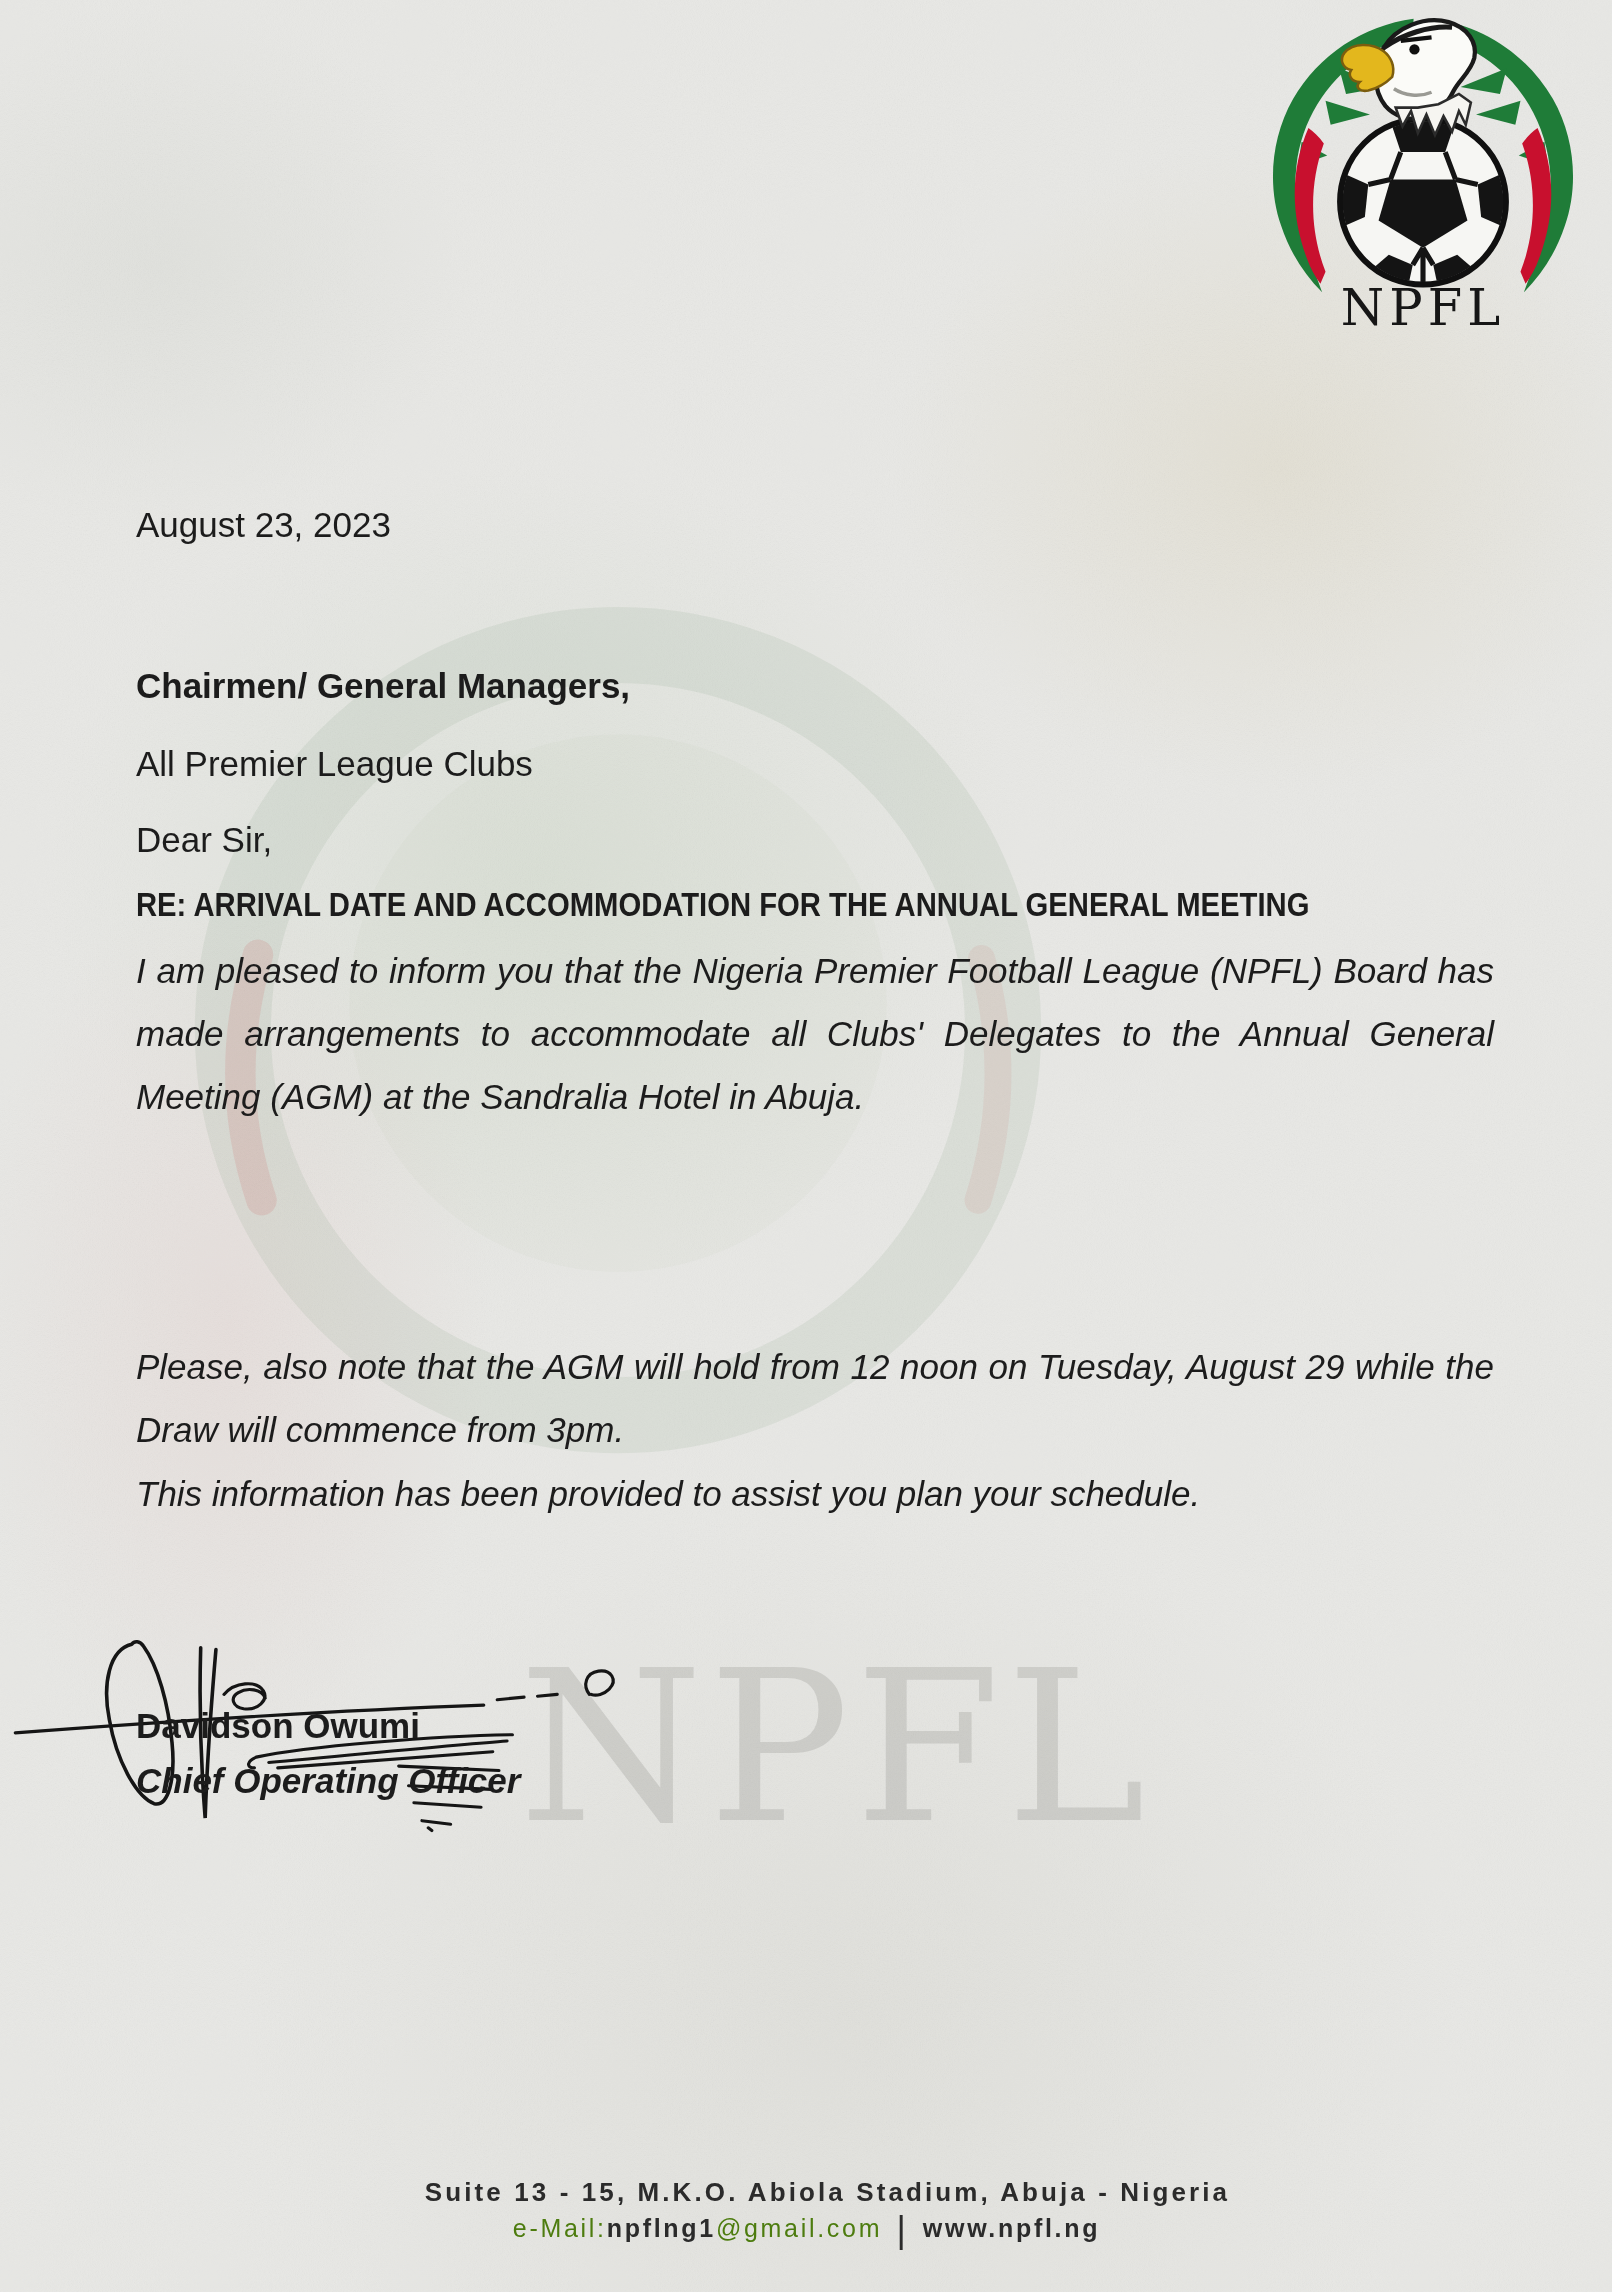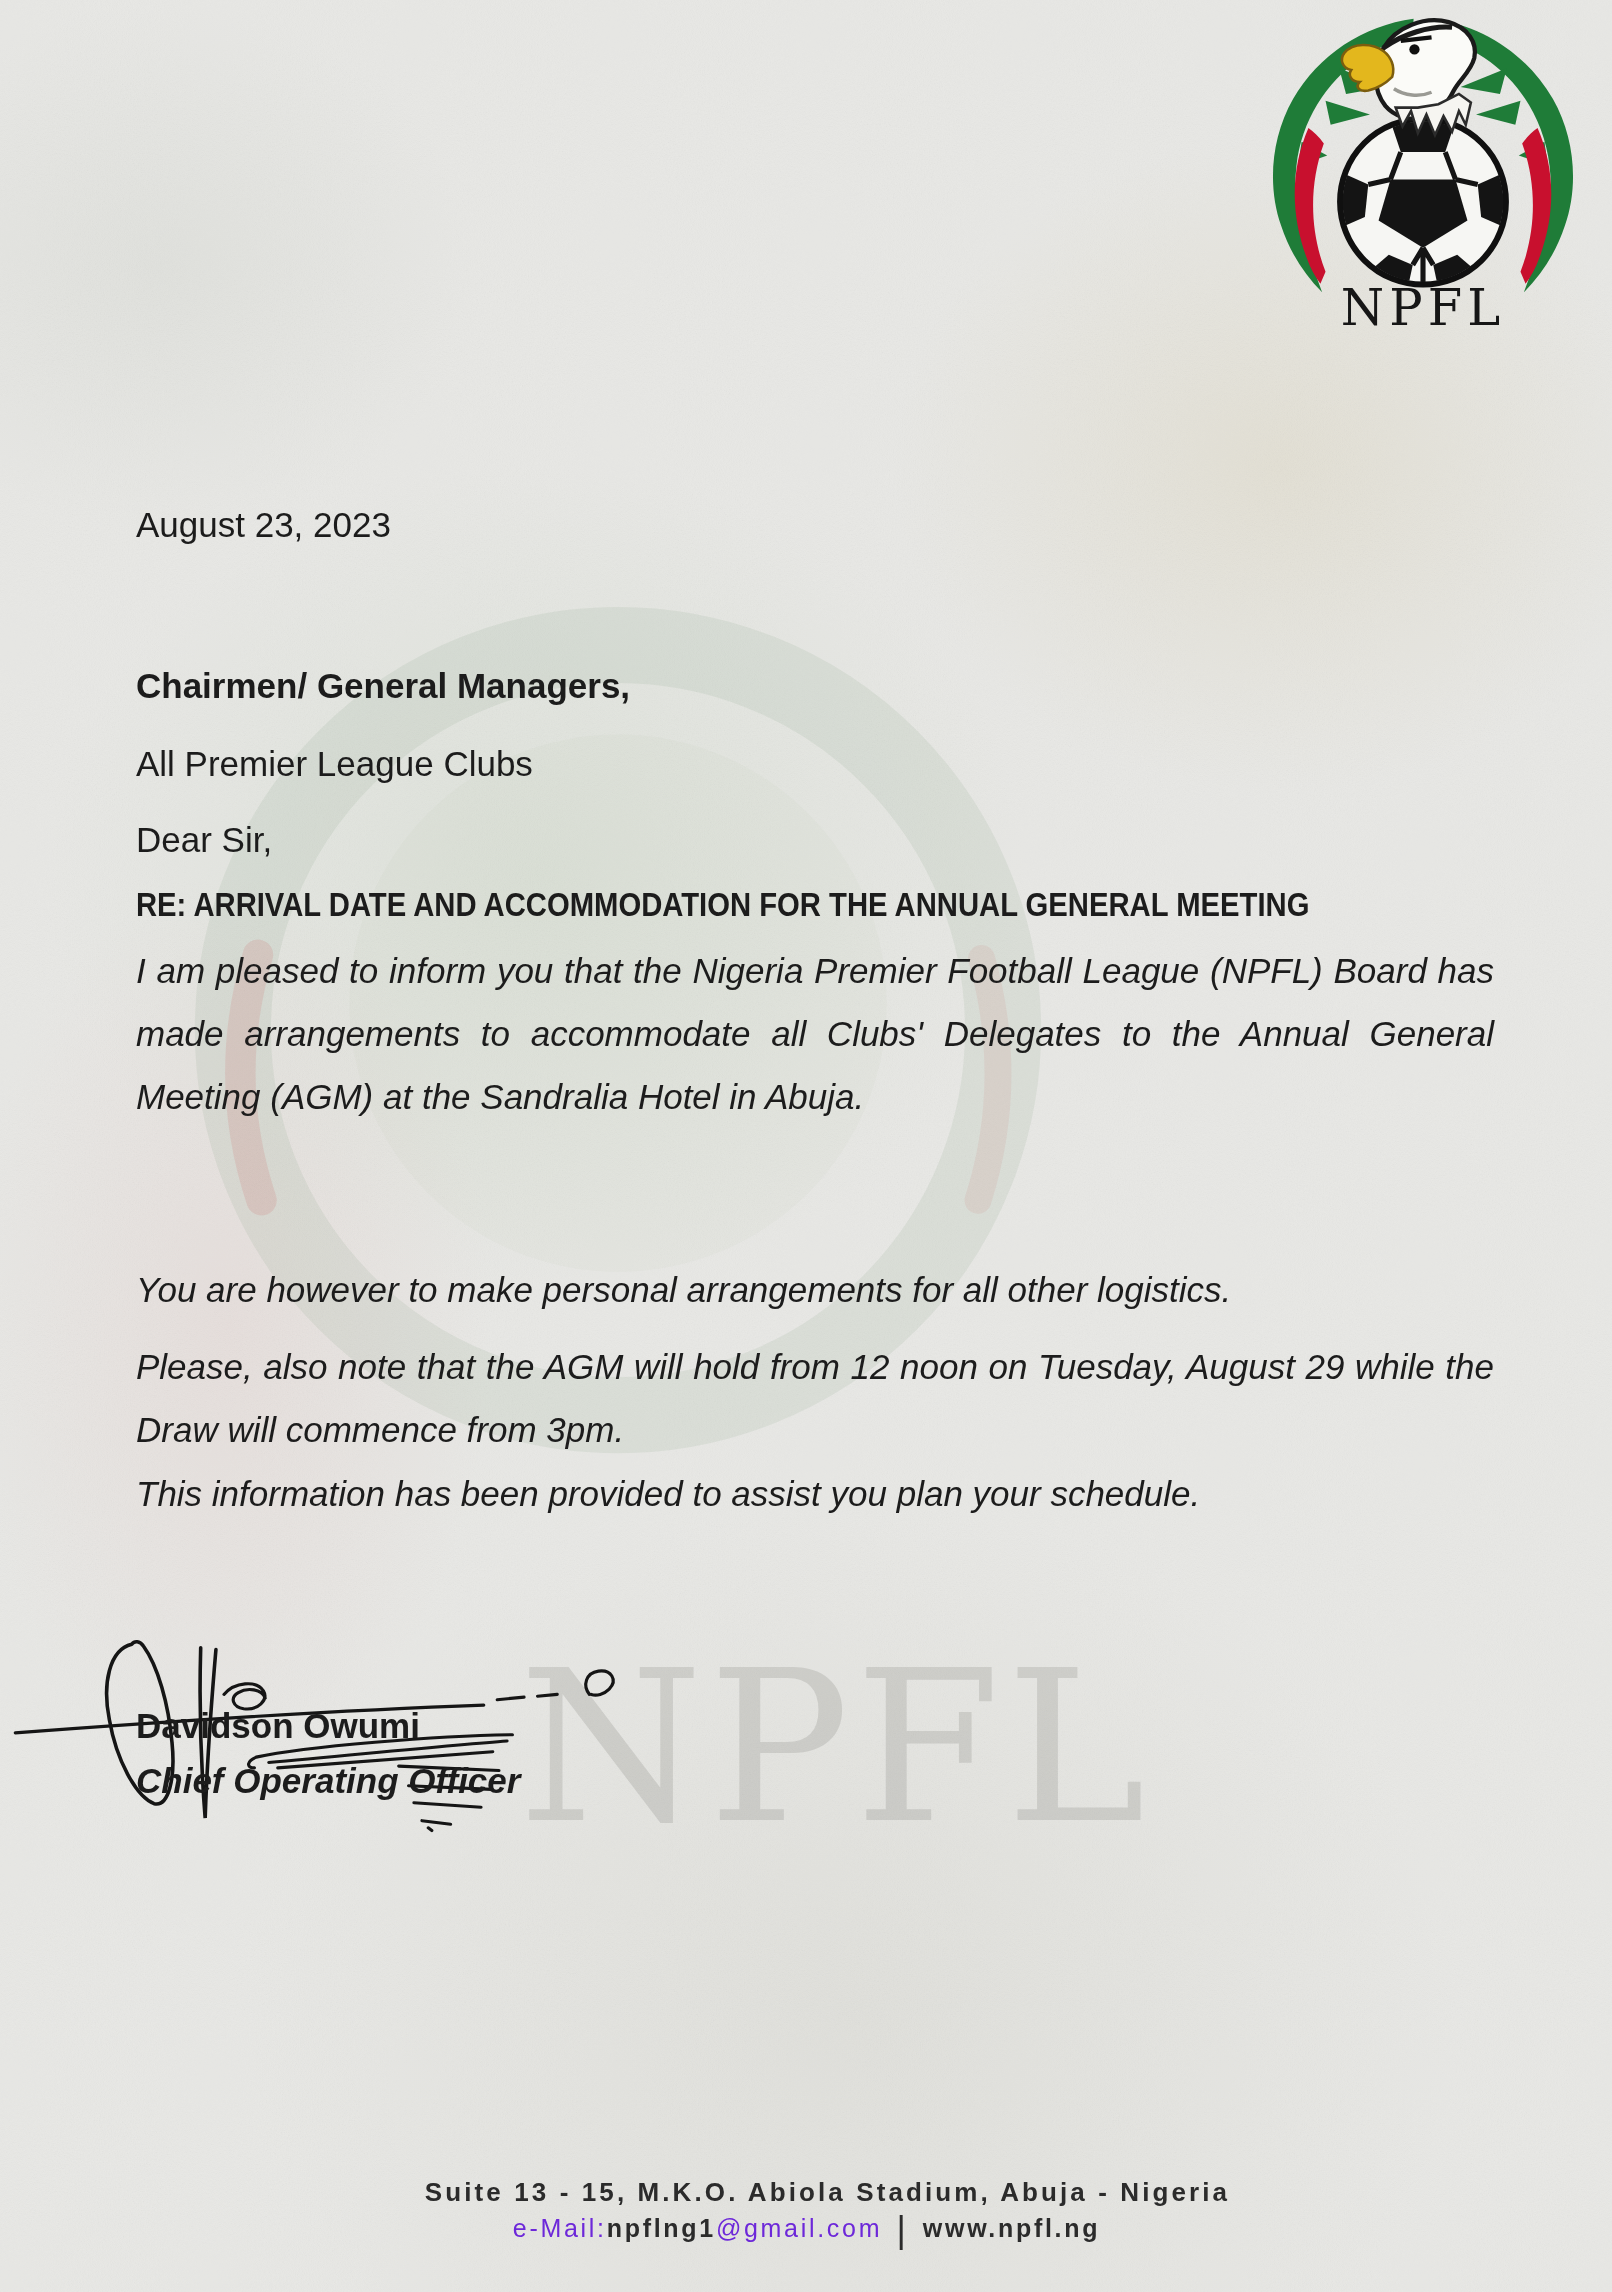--- a/index.html
+++ b/index.html
@@ -49,21 +49,21 @@
   .p4{top:1335px;}
   .p5{top:1462px;}
   .closing{top:1543px;}
   .signature{position:absolute;left:9px;top:1585px;}
   .sig-name{top:1694px;font-weight:700;}
   .sig-title{top:1749px;font-weight:700;font-style:italic;}
 
   .footer{position:absolute;left:0;top:2174px;width:100%;text-align:center;color:#2b2b2b;}
   .f1{font-weight:700;font-size:26px;letter-spacing:3.1px;line-height:36px;padding-left:42px;}
   .f2{font-size:25px;letter-spacing:2.7px;line-height:36px;}
-  .f2 .lite{font-weight:400;color:#6d28d9;}
+  .f2 .lite{font-weight:400;color:#4d7c0f;}
   .f2 .b{font-weight:700;}
   .f2 .sep{display:inline-block;font-weight:400;font-size:36px;vertical-align:-5.4px;margin:0 14.3px;}
 </style>
 </head>
 <body>
 
 <div class="page">
 
   <div class="mottle"></div>
 
@@ -137,21 +137,20 @@
     <text x="210" y="374" text-anchor="middle" font-family="DejaVu Serif, serif" font-size="58" letter-spacing="6" fill="#161616">NPFL</text>
   </svg>
 
   <div class="txt date">August 23, 2023</div>
   <div class="txt rcpt1 bold">Chairmen/ General Managers,</div>
   <div class="txt salut">Dear Sir,</div>
   <div class="txt rcpt2">All Premier League Clubs</div>
   <div class="txt subject">RE: ARRIVAL DATE AND ACCOMMODATION FOR THE ANNUAL GENERAL MEETING</div>
 
   <p class="txt para p1">I am pleased to inform you that the Nigeria Premier Football League (NPFL) Board has made arrangements to accommodate all Clubs' Delegates to the Annual General Meeting (AGM) at the Sandralia Hotel in Abuja.</p>
-  <p class="txt para p3">You are however to make personal arrangements for all other logistics.</p>
   <p class="txt para p4">Please, also note that the AGM will hold from 12 noon on Tuesday, August 29 while the Draw will commence from 3pm.</p>
   <p class="txt para p5">This information has been provided to assist you plan your schedule.</p>
 
 
   <svg class="signature" width="636" height="260" viewBox="0 0 710 290">
     <g fill="none" stroke="#151515" stroke-linecap="round">
       <path stroke-width="3.5" d="M 7,165 C 180,152 360,140 530,134"></path>
       <path stroke-width="3.5" d="M 545,128 l 30,-3 M 590,124 l 22,-2"></path>
       <path stroke-width="3.5" d="M 648,122 c -8,-10 -4,-24 10,-26 c 14,-2 22,10 12,20 c -6,6 -14,8 -20,6"></path>
       <path stroke-width="4" d="M 137,66 C 112,72 104,110 112,150 C 120,196 142,236 162,244 C 178,248 186,216 182,176 C 178,132 166,90 150,68 C 146,62 140,62 137,66"></path>

